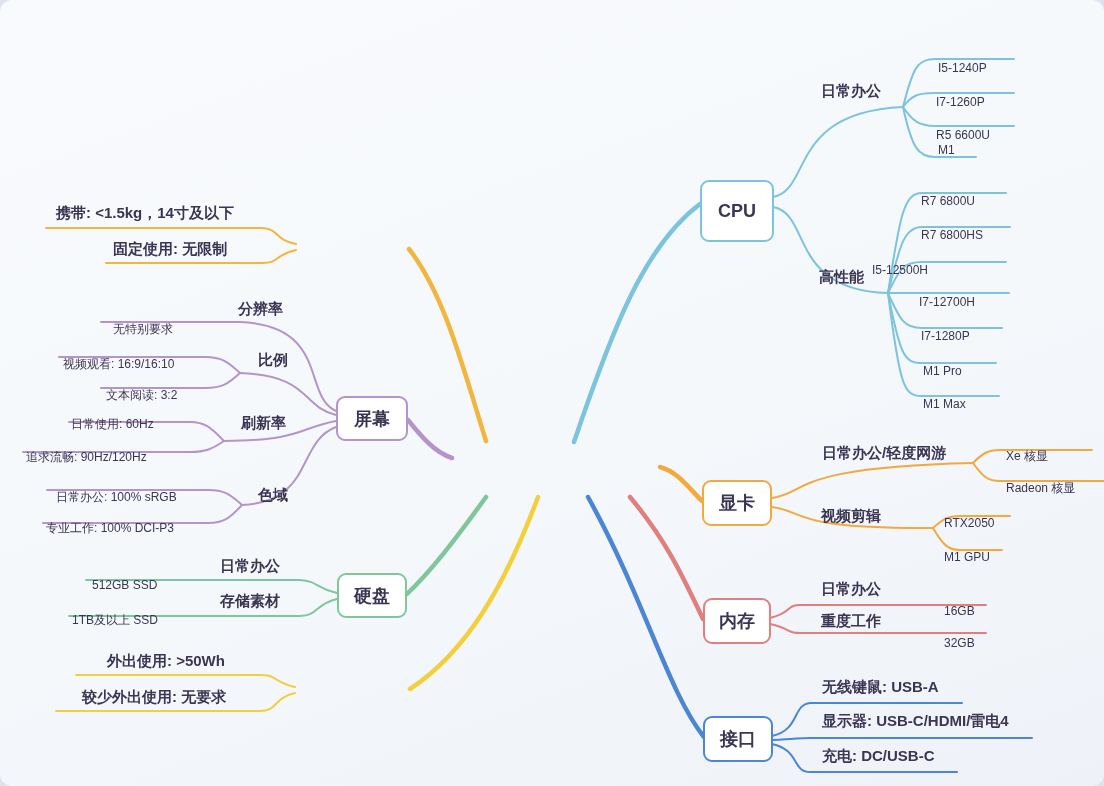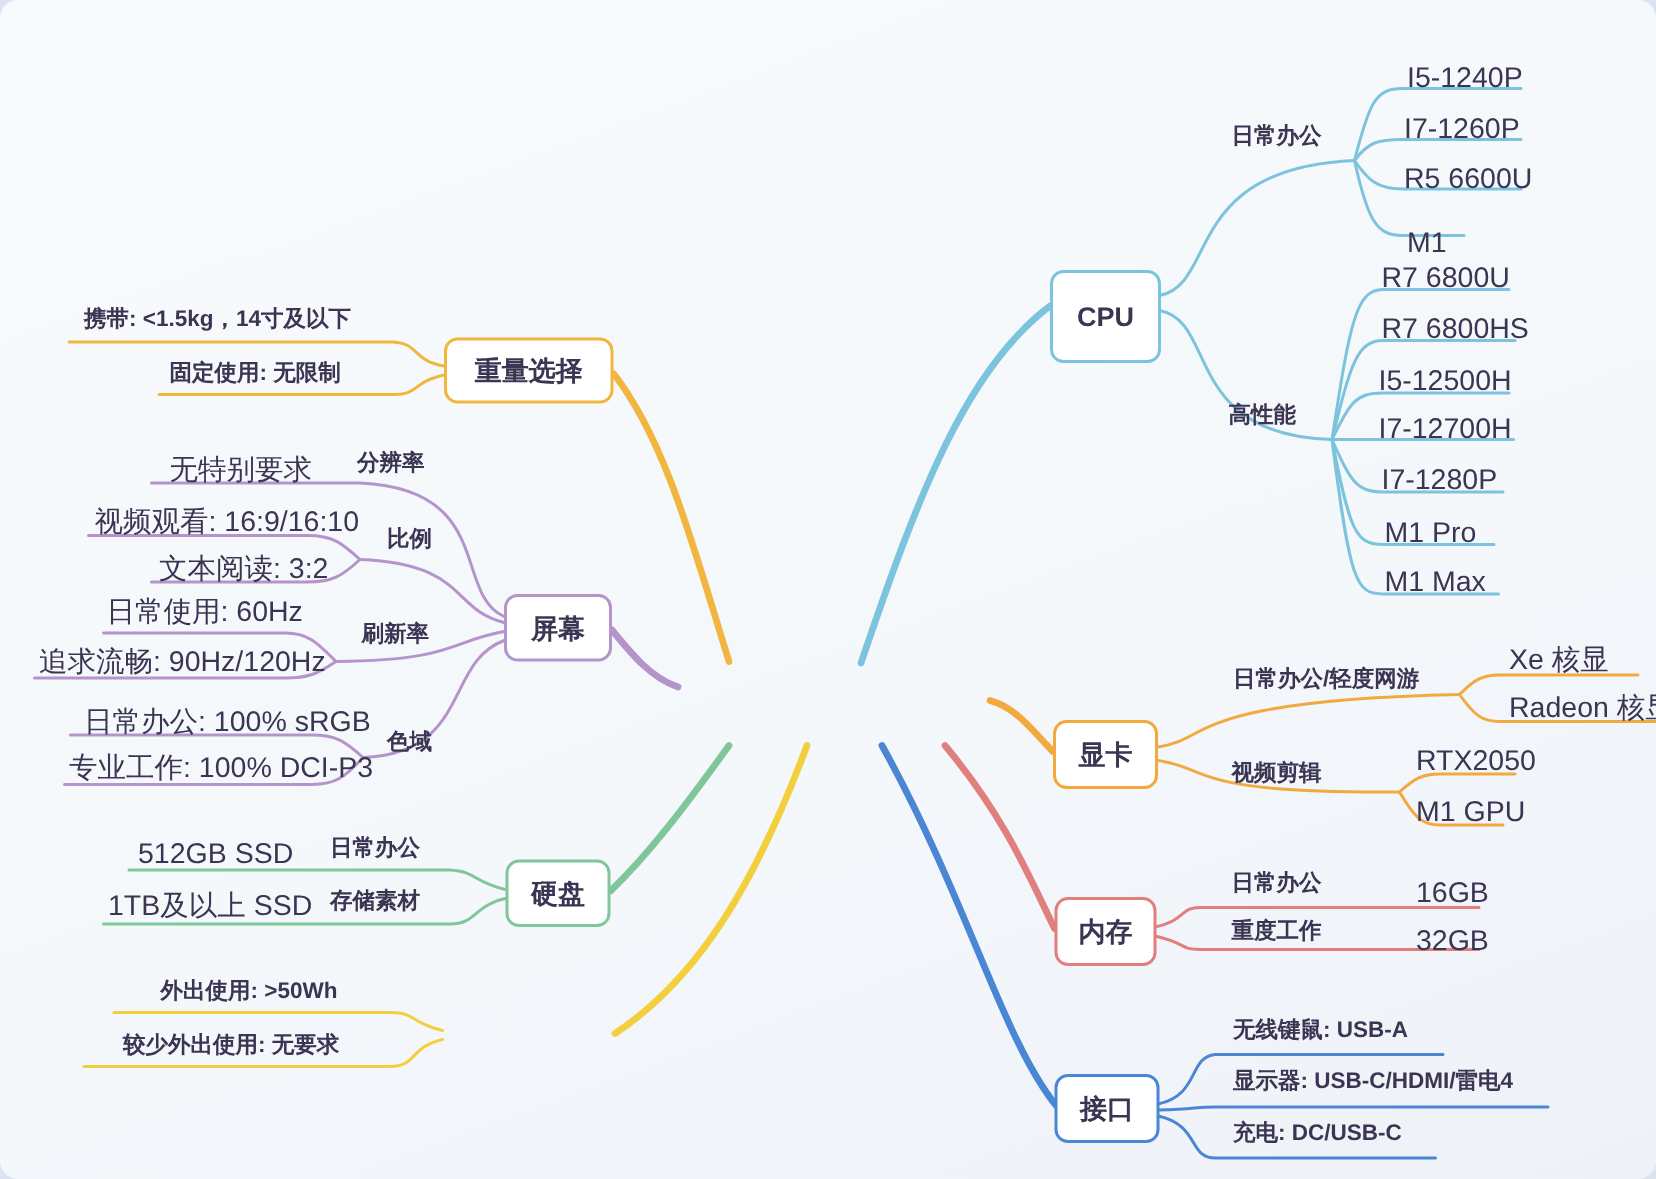--- a/index.html
+++ b/index.html
@@ -15,21 +15,21 @@
   .node{position:absolute;background:#ffffff;border:2px solid #999;border-radius:9px;
         display:flex;align-items:center;justify-content:center;font-weight:700;box-sizing:border-box;}
   #center-node{left:452px;top:440px;width:208px;height:57px;border:2.5px solid var(--c-center_border);
         font-size:21px;letter-spacing:1px;border-radius:8px;}
   .bd-cpu{border-color:var(--c-cpu);} .bd-gpu{border-color:var(--c-gpu);} .bd-memory{border-color:var(--c-memory);}
   .bd-ports{border-color:var(--c-ports);} .bd-weight{border-color:var(--c-weight);} .bd-screen{border-color:var(--c-screen);text-align:center;}
   .bd-disk{border-color:var(--c-disk);} .bd-battery{border-color:var(--c-battery);}
   .topic{font-size:18px;}
   .lbl{position:absolute;white-space:nowrap;line-height:1.15;}
   .sublbl{font-size:15px;font-weight:600;}
-  .leaflbl{font-size:19px;font-weight:500;}
+  .leaflbl{font-size:12px;font-weight:500;margin-top:20px;}
 </style>
 </head>
 <body>
 
 <div id="stage">
 
   <svg id="wires" viewBox="0 0 1104 786" xmlns="http://www.w3.org/2000/svg">
     <g>
       <path class="main st-cpu" d="M 574 442 C 612 330 644 246 700 204"></path>
       <path class="sub st-cpu" d="M 773 197 C 812 190 788 112 903 107"></path>
@@ -102,39 +102,36 @@
   </div>
   <div class="node topic bd-gpu" style="left:702px;top:480px;width:70px;height:46px;">
     <span>显卡</span>
   </div>
   <div class="node topic bd-memory" style="left:703px;top:598px;width:68px;height:46px;">
     <span>内存</span>
   </div>
   <div class="node topic bd-ports" style="left:703px;top:716px;width:70px;height:46px;">
     <span>接口</span>
   </div>
-  <div class="node topic bd-weight" style="left:296px;top:225px;width:113px;height:44px;">
-    <span>重量选择</span>
-  </div>
   <div class="node topic bd-screen" style="left:336px;top:396px;width:72px;height:45px;">
     <span>屏幕</span>
   </div>
   <div class="node topic bd-disk" style="left:337px;top:573px;width:70px;height:45px;">
     <span>硬盘</span>
   </div>
 
   <div class="lbl sublbl" style="left:821px;top:82px;">日常办公</div>
   <div class="lbl leaflbl" style="left:938px;top:42px;">I5-1240P</div>
   <div class="lbl leaflbl" style="left:936px;top:76px;">I7-1260P</div>
   <div class="lbl leaflbl" style="left:936px;top:109px;">R5 6600U</div>
-  <div class="lbl leaflbl" style="left:938px;top:152px;">M1</div>
+  <div class="lbl leaflbl" style="left:938px;top:124px;">M1</div>
   <div class="lbl sublbl" style="left:819px;top:268px;">高性能</div>
   <div class="lbl leaflbl" style="left:921px;top:175px;">R7 6800U</div>
   <div class="lbl leaflbl" style="left:921px;top:209px;">R7 6800HS</div>
-  <div class="lbl leaflbl" style="left:919px;top:244px;">I5-12500H</div>
+  <div class="lbl leaflbl" style="left:872px;top:244px;">I5-12500H</div>
   <div class="lbl leaflbl" style="left:919px;top:276px;">I7-12700H</div>
   <div class="lbl leaflbl" style="left:921px;top:310px;">I7-1280P</div>
   <div class="lbl leaflbl" style="left:923px;top:345px;">M1 Pro</div>
   <div class="lbl leaflbl" style="left:923px;top:378px;">M1 Max</div>
 
   <div class="lbl sublbl" style="left:822px;top:444px;">日常办公/轻度网游</div>
   <div class="lbl leaflbl" style="left:1006px;top:430px;">Xe 核显</div>
   <div class="lbl leaflbl" style="left:1006px;top:462px;text-align:right;">Radeon 核显</div>
   <div class="lbl sublbl" style="left:821px;top:507px;">视频剪辑</div>
   <div class="lbl leaflbl" style="left:944px;top:497px;">RTX2050</div>

